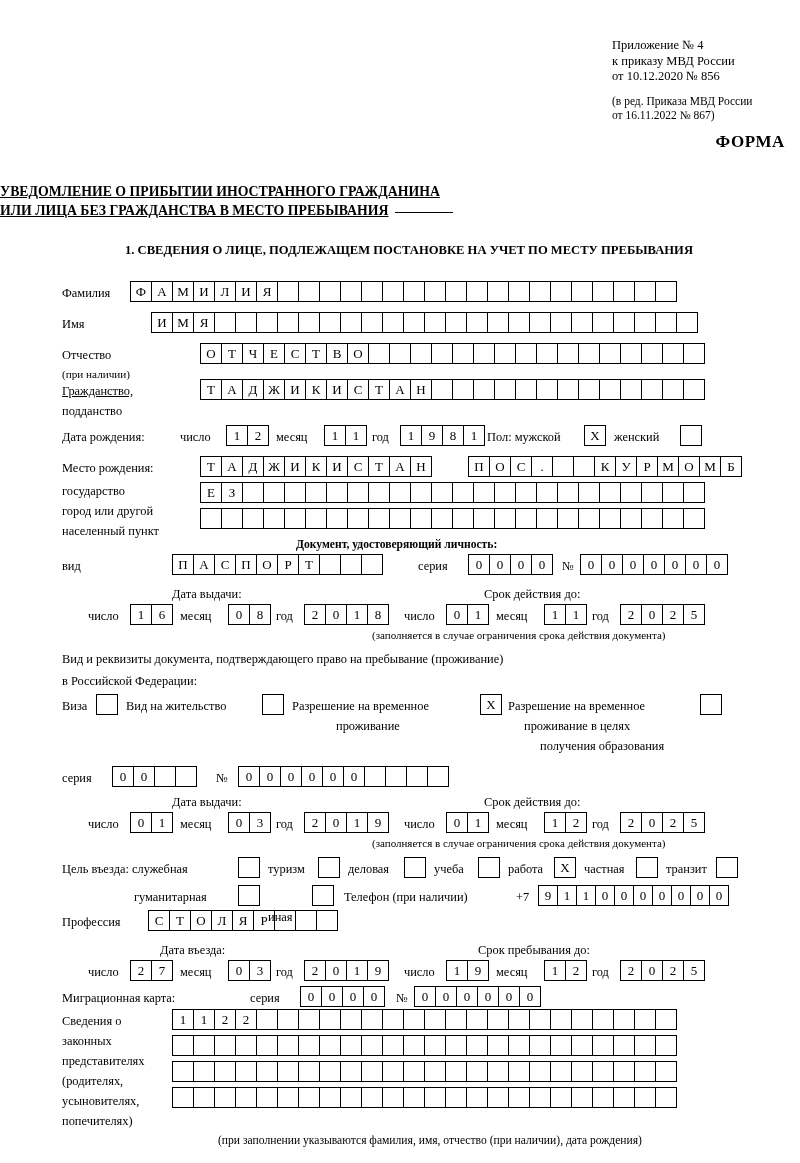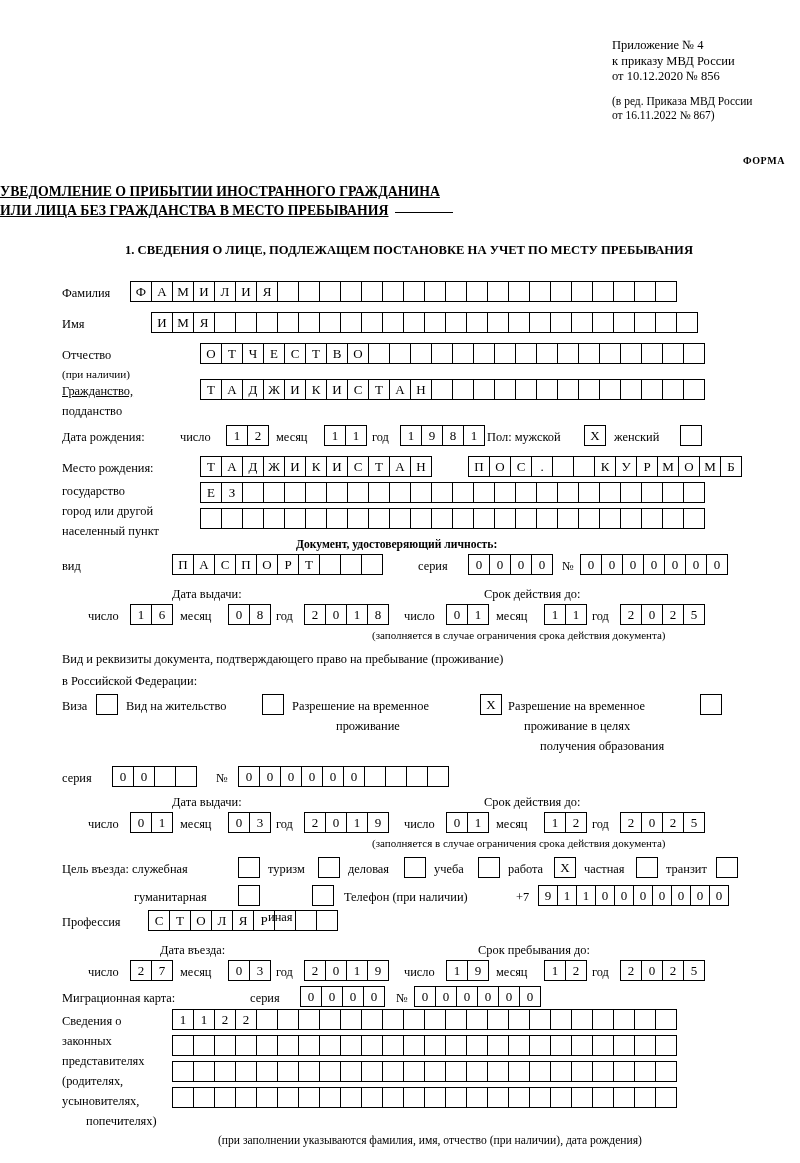--- a/index.html
+++ b/index.html
@@ -27,23 +27,23 @@
     left: 612px;
     top: 38px;
     font-size: 12.5px;
     line-height: 15.5px;
     white-space: nowrap;
   }
   .hdr .grp2 { margin-top: 9px; font-size: 11.5px; line-height: 14.5px; }
   .forma {
     position: absolute;
     right: 33px;
-    top: 155px;
+    top: 132px;
     font-weight: bold;
-    font-size: 10px;
+    font-size: 17px;
     letter-spacing: 0.6px;
   }
   .title {
     position: absolute;
     left: 0; right: 0;
     top: 182px;
     text-align: left;
     font-weight: bold;
     font-size: 13.8px;
     line-height: 19px;
@@ -618,21 +618,21 @@
       <div class="cell">0</div>
       <div class="cell">0</div>
       <div class="cell">0</div>
     </div>
 
   <div class="t" style="left:62px; top:1014px;">Сведения о</div>
   <div class="t" style="left:62px; top:1034px;">законных</div>
   <div class="t" style="left:62px; top:1054px;">представителях</div>
   <div class="t" style="left:62px; top:1074px;">(родителях,</div>
   <div class="t" style="left:62px; top:1094px;">усыновителях,</div>
-  <div class="t" style="left:62px; top:1114px;margin-left:24px;">попечителях)</div>
+  <div class="t" style="left:62px; top:1114px;">попечителях)</div>
 
   <div class="cells" id="row-legal-1" style="left:172px; top:1009px;">
       <div class="cell">1</div>
       <div class="cell">1</div>
       <div class="cell">2</div>
       <div class="cell">2</div>
       <div class="cell"></div>
       <div class="cell"></div>
       <div class="cell"></div>
       <div class="cell"></div>

